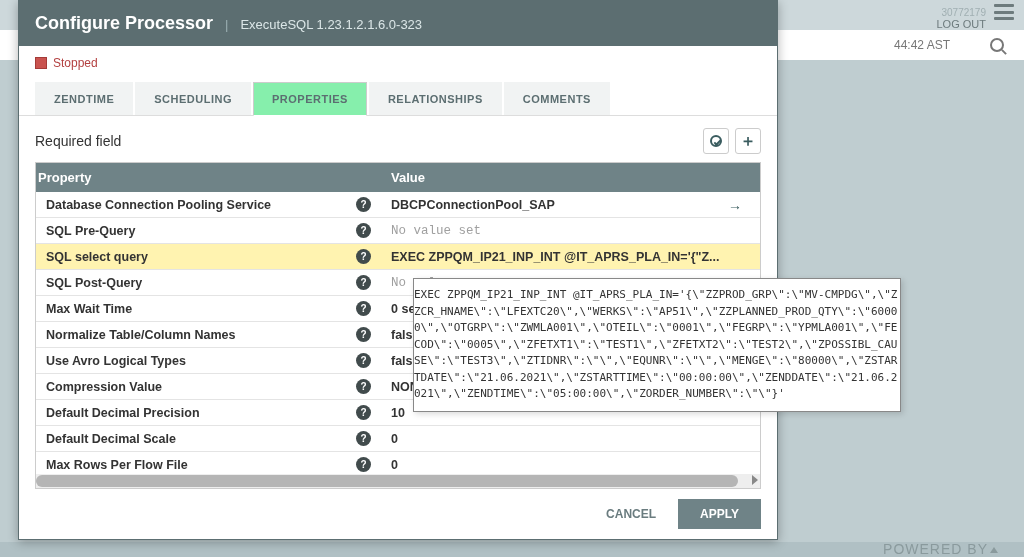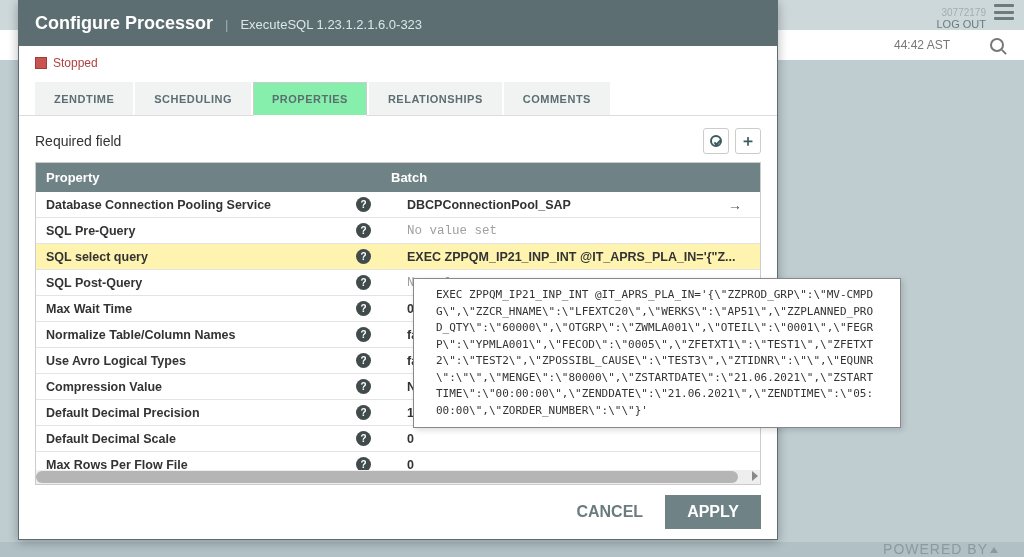--- a/index.html
+++ b/index.html
@@ -34,47 +34,47 @@
   .panel { flex: 1; padding: 12px 16px 0; display: flex; flex-direction: column; overflow: hidden; }
   .panel-head { display: flex; justify-content: space-between; align-items: center; margin-bottom: 8px; }
   .req-label { font-weight: normal; font-size: 14px; color: #333; }
   .panel-actions { display: flex; gap: 6px; }
   .icon-btn { width: 26px; height: 26px; border: 1px solid #ccc; border-radius: 3px; background: #fff; display: flex; align-items: center; justify-content: center; cursor: pointer; color: #3a5c5f; font-weight: bold; font-size: 16px; }
   .icon-check { width: 12px; height: 12px; border: 2px solid #3a5c5f; border-radius: 50%; position: relative; }
   .icon-check::after { content: ""; position: absolute; left: 2px; top: 3px; width: 5px; height: 2px; border-left: 2px solid #3a5c5f; border-bottom: 2px solid #3a5c5f; transform: rotate(-45deg); }
 
   .grid-wrap { flex: 1; border: 1px solid #ccc; display: flex; flex-direction: column; overflow: hidden; position: relative; }
   .grid-head { display: flex; background: #6f8387; color: #fff; font-weight: bold; font-size: 13px; }
-  .col-prop { flex: 0 0 345px; padding: 7px 10px; }
+  .col-prop { flex: 0 0 345px; padding: 7px 2px; }
   .col-val { flex: 1; padding: 7px 10px; }
   .grid-body { flex: 1; overflow-y: auto; overflow-x: hidden; position: relative; }
-  .row { display: flex; border-bottom: 1px solid #e4e4e4; min-height: 26px; align-items: center; gap: 16px; }
+  .row { display: flex; border-bottom: 1px solid #e4e4e4; min-height: 26px; align-items: center; }
   .row.highlight { background: #fff3b0; }
   .row .cell-prop { flex: 0 0 345px; padding: 4px 10px; display: flex; align-items: center; justify-content: space-between; font-weight: bold; color: #333; font-size: 12.5px; }
   .row .cell-prop .help { width: 15px; height: 15px; background: #414b4c; color: #fff; border-radius: 50%; font-size: 10px; font-weight: bold; display: flex; align-items: center; justify-content: center; margin-left: 8px; flex-shrink: 0; }
   .row .cell-val { flex: 1; padding: 4px 10px; font-weight: bold; font-size: 12.5px; color: #333; white-space: nowrap; overflow: hidden; text-overflow: ellipsis; display: flex; align-items: center; justify-content: space-between; }
   .row .cell-val.novalue { color: #a0a0a0; font-weight: normal; font-style: normal; font-family: Liberation Mono, monospace; }
   .arrow-right { color: #3a5c5f; font-size: 14px; margin-right: 8px; }
 
   .hscroll { height: 14px; background: #eee; position: relative; }
   .hscroll .thumb { position: absolute; left: 0; top: 1px; height: 12px; width: 97%; background: #b5b5b5; border-radius: 6px; }
   .hscroll .rt { position:absolute; right:2px; top:1px; width:0;height:0;border-top:5px solid transparent;border-bottom:5px solid transparent;border-left:6px solid #888;}
 
   .grid-body::-webkit-scrollbar { width: 14px; }
   .grid-body::-webkit-scrollbar-track { background: #eee; }
   .grid-body::-webkit-scrollbar-thumb { background: #b5b5b5; border-radius: 6px; }
   .grid-body::-webkit-scrollbar-button:single-button { height: 12px; background: #ddd; }
 
   .dialog-footer { padding: 10px 0 10px; display: flex; justify-content: flex-end; gap: 0; border-top: none; }
-  .btn { padding: 8px 22px; font-size: 16px; font-weight: bold; border: none; cursor: pointer; }
+  .btn { padding: 8px 22px; font-size: 12px; font-weight: bold; border: none; cursor: pointer; }
   .btn-cancel { background: #fff; color: #6a7c7f; }
   .btn-apply { background: #6f8387; color: #fff; }
 
   
-  .tooltip { position: absolute; top: 278px; left: 413px; width: 488px; background: #fff; border: 1px solid #888; padding: 8px 22px; font-family: monospace, "Courier New"; font-size: 11px; color: #333; line-height: 1.5; z-index: 50; box-shadow: 2px 2px 6px rgba(0,0,0,0.15); word-break: break-all; }
+  .tooltip { position: absolute; top: 278px; left: 413px; width: 488px; background: #fff; border: 1px solid #888; padding: 8px 0; font-family: monospace, "Courier New"; font-size: 11px; color: #333; line-height: 1.5; z-index: 50; box-shadow: 2px 2px 6px rgba(0,0,0,0.15); word-break: break-all; }
 </style>
 </head>
 <body>
 
 <div class="backdrop">
   <div class="backdrop-top">
     <span style="font-size:10px;color:#a0afb2;">30772179</span>
     <span class="log">LOG OUT</span>
   </div>
   <div class="backdrop-hamburger">
@@ -118,21 +118,21 @@
           </div>
         <div class="icon-btn">
             <span>＋</span>
           </div>
       </div>
     </div>
 
     <div class="grid-wrap">
       <div class="grid-head">
         <div class="col-prop">Property</div>
-        <div class="col-val">Batch</div>
+        <div class="col-val">Value</div>
       </div>
       <div class="grid-body" id="grid-body">
           <div class="row">
             <div class="cell-prop">
               <span>Database Connection Pooling Service</span>
               <span class="help">?</span>
             </div>
             <div class="cell-val">
               <span>DBCPConnectionPool_SAP</span>
               <span class="arrow-right">→</span>

